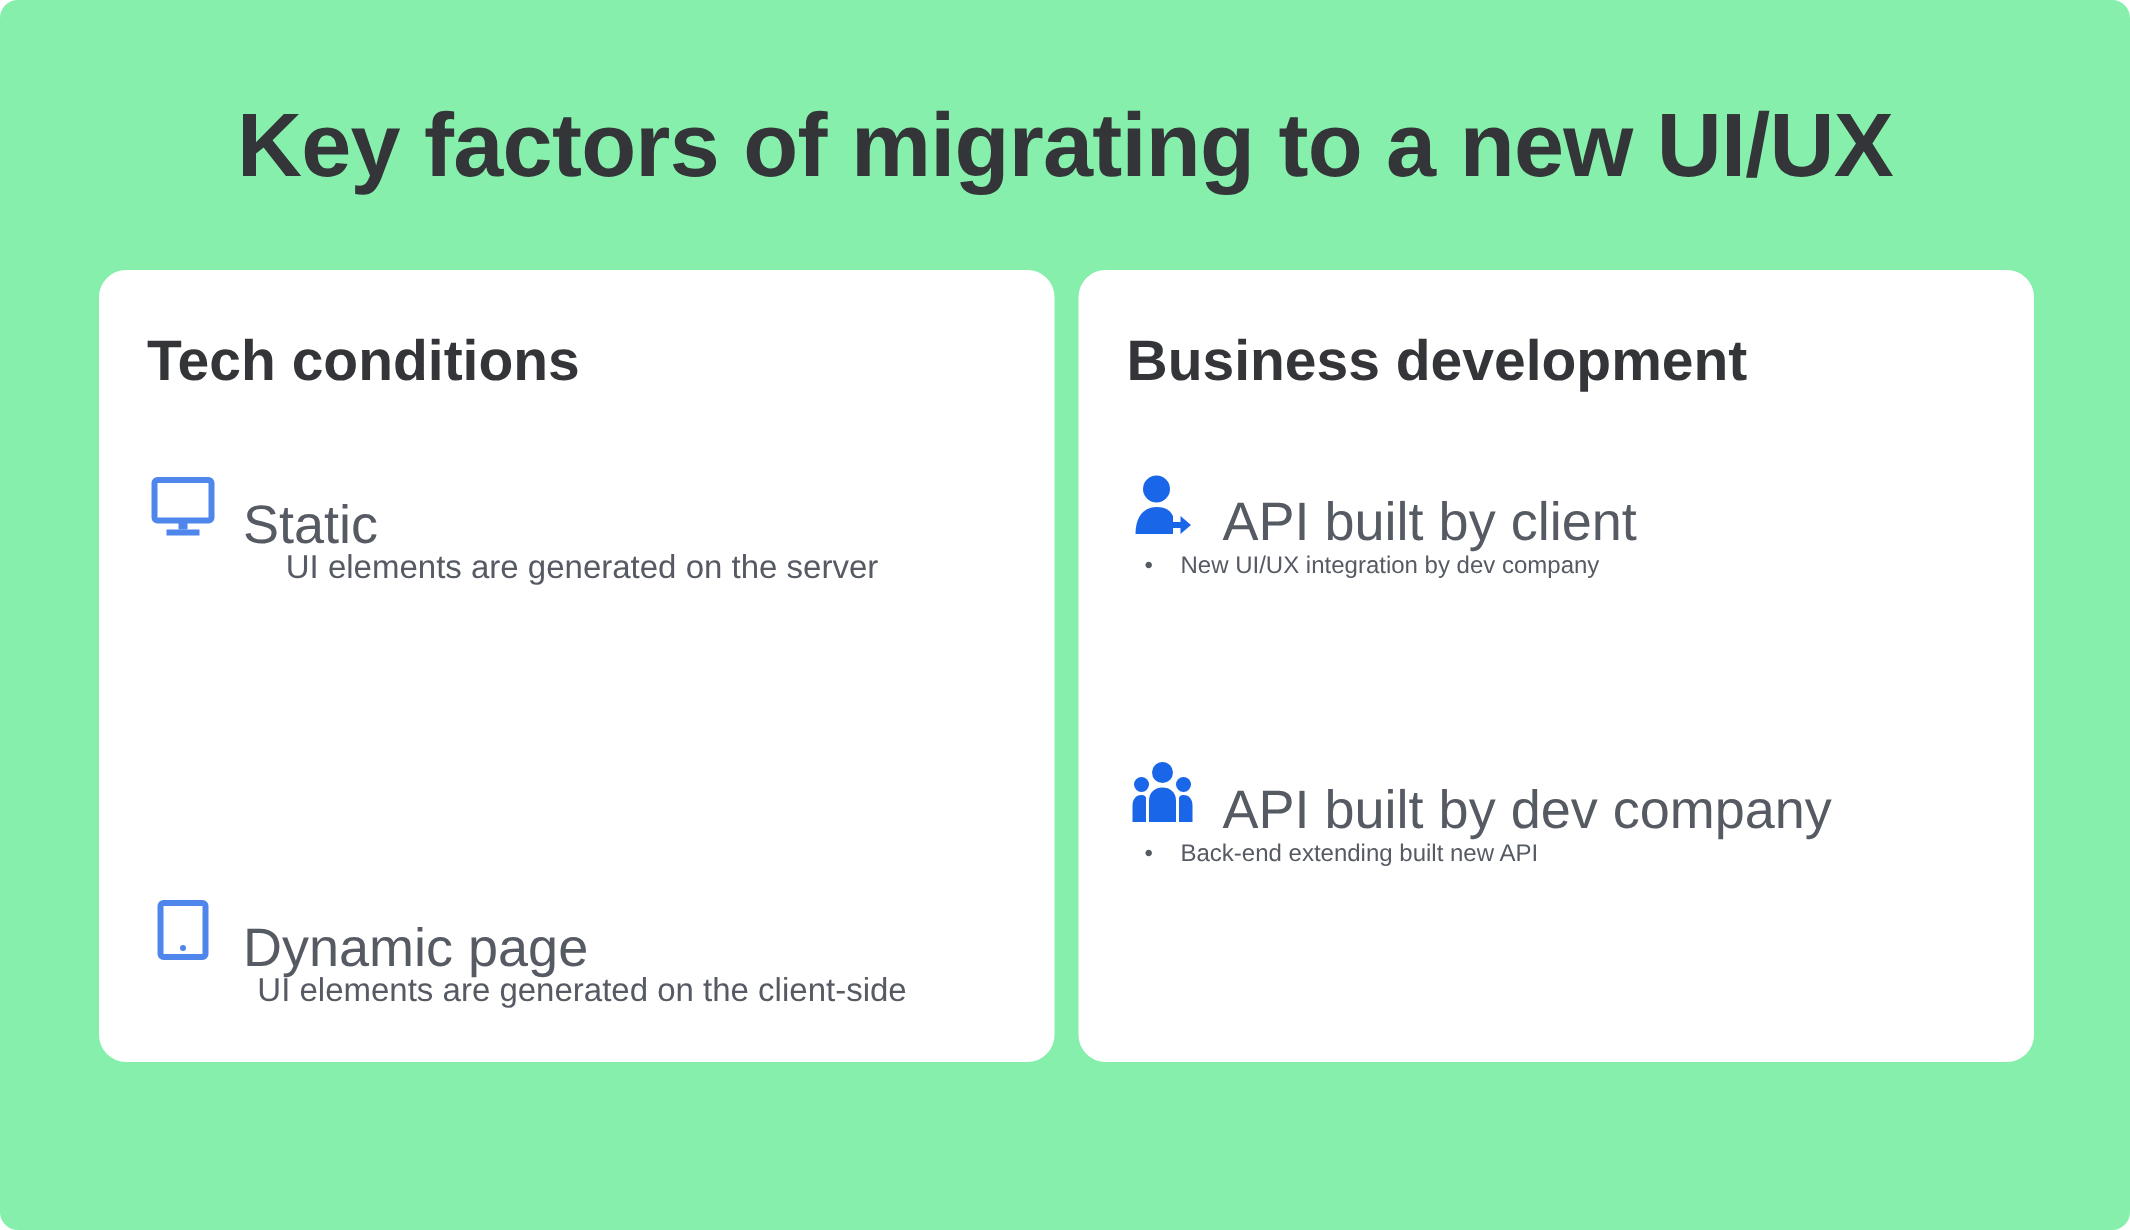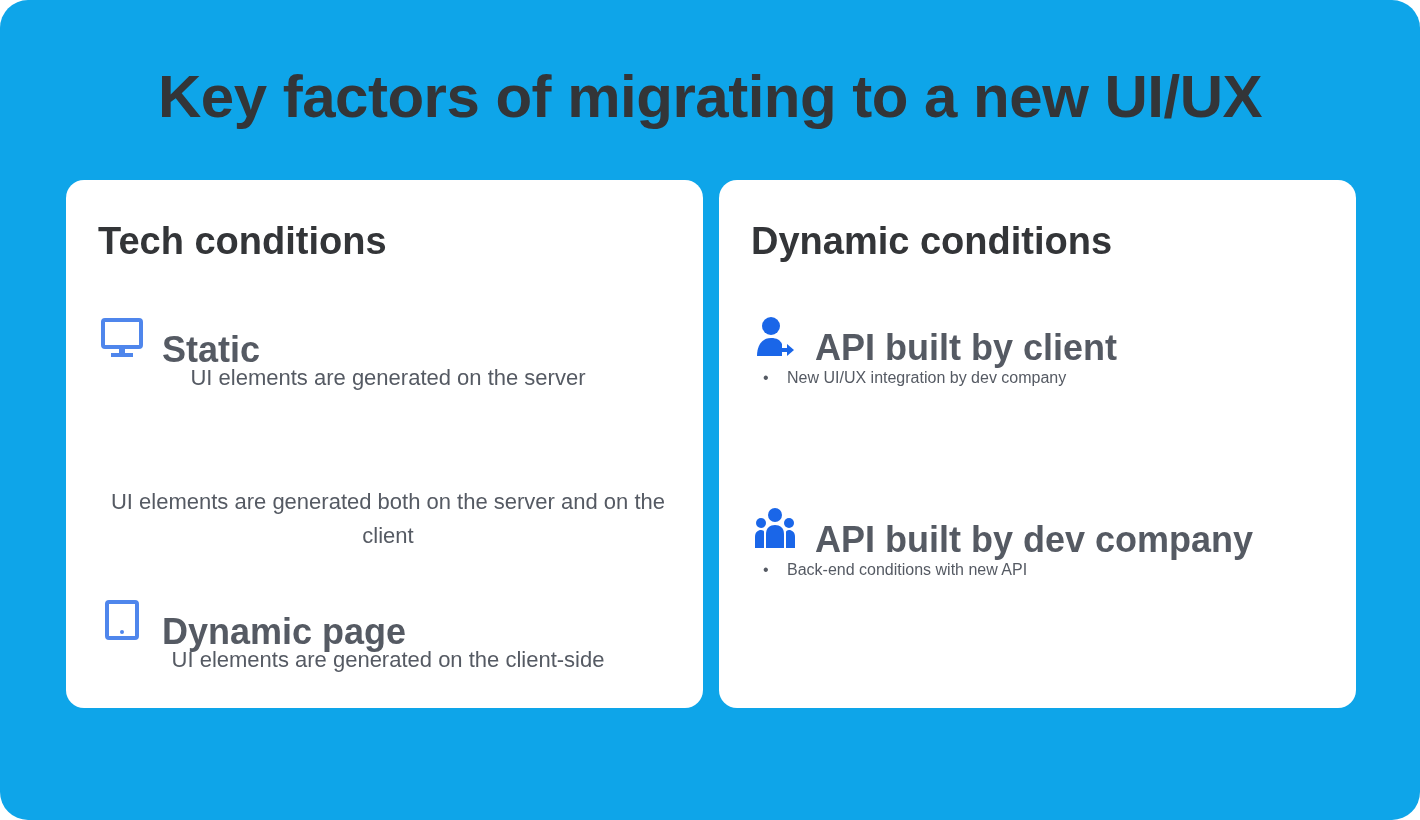--- a/index.html
+++ b/index.html
@@ -1,25 +1,25 @@
 <!DOCTYPE html>
 <html><head>
 <meta charset="utf-8">
 <style>
   html, body { margin: 0; padding: 0; background: #ffffff; }
   body { width: 1420px; height: 820px; position: relative; overflow: hidden; font-family: "Liberation Sans", sans-serif; }
-  .frame { position: absolute; left: 0; top: 0; width: 1420px; height: 820px; background: #0ea5e9; border-radius: 28px; }
+  .frame { position: absolute; left: 0; top: 0; width: 1420px; height: 820px; background: #86efac; border-radius: 12px; }
   .title { position: absolute; left: 0; top: 62px; width: 1420px; text-align: center; font-size: 60px; font-weight: 700; color: #333538; letter-spacing: -0.5px; }
   .card { position: absolute; top: 180px; height: 528px; background: #ffffff; border-radius: 18px; }
   .card.left { left: 66px; width: 637px; text-align: center; }
   .card.right { left: 719px; width: 637px; }
   .card-title { position: absolute; left: 32px; top: 40px; font-size: 38px; font-weight: 700; color: #333538; }
   .item-head { position: absolute; left: 32px; display: flex; align-items: center; }
   .item-head .ico { width: 48px; height: 48px; display: flex; align-items: center; justify-content: center; margin-right: 16px; }
-  .item-head .lbl { font-size: 36px; font-weight: 700; color: #555a63; margin-top: 25px; }
+  .item-head .lbl { font-size: 36px; font-weight: 400; color: #555a63; margin-top: 25px; }
   .desc { position: absolute; left: 32px; width: 580px; font-size: 22px; line-height: 34px; color: #555a63; }
   ul.bul { position: absolute; left: 44px; margin: 0; padding: 0; list-style: none; width: 520px; }
   ul.bul li { position: relative; padding-left: 24px; font-size: 16px; line-height: 34px; color: #555a63; }
   ul.bul li::before { content: "\2022"; position: absolute; left: 0; top: 0; font-size: 16px; color: #555a63; }
 </style>
 </head>
 <body>
 
 <div class="frame">
   <div class="title">Key factors of migrating to a new UI/UX</div>
@@ -32,36 +32,35 @@
         <svg width="44" height="42" viewBox="0 0 44 42">
             <rect x="3" y="3" width="38" height="27" rx="2" fill="none" stroke="#4f86ec" stroke-width="4"></rect>
             <rect x="19" y="30" width="6" height="6" fill="#4f86ec"></rect>
             <rect x="11" y="36" width="22" height="4" fill="#4f86ec"></rect>
           </svg>
       </span>
       <span class="lbl">Static</span>
     </div>
     <div class="desc" style="top:181px;">UI elements are generated on the server</div>
 
-    <div class="desc" style="top:305px;">UI elements are generated both on the server and on the client</div>
 
     <div class="item-head" style="top:406px;">
       <span class="ico">
         <svg width="44" height="42" viewBox="0 0 44 42">
             <rect x="7" y="3" width="30" height="36" rx="2" fill="none" stroke="#4f86ec" stroke-width="4"></rect>
             <circle cx="22" cy="33" r="2" fill="#4f86ec"></circle>
           </svg>
       </span>
       <span class="lbl">Dynamic page</span>
     </div>
     <div class="desc" style="top:463px;">UI elements are generated on the client-side</div>
   </div>
 
   <div class="card right">
-    <div class="card-title">Dynamic conditions</div>
+    <div class="card-title">Business development</div>
 
     <div class="item-head" style="top:122px;">
       <span class="ico">
         <svg width="44" height="44" viewBox="0 0 44 44">
             <circle cx="18" cy="12" r="9" fill="#1a66e8"></circle>
             <path d="M4 42 C4 30 10 24 18 24 C24 24 27 26 29 30 V42 Z" fill="#1a66e8"></path>
             <path d="M27 36 H37" stroke="#1a66e8" stroke-width="4"></path>
             <path d="M34 30 L41 36 L34 42 Z" fill="#1a66e8"></path>
           </svg>
       </span>
@@ -78,16 +77,16 @@
             <circle cx="8" cy="17" r="5" fill="#1a66e8"></circle>
             <circle cx="36" cy="17" r="5" fill="#1a66e8"></circle>
             <path d="M13 42 V28 C13 22 17 19 22 19 C27 19 31 22 31 28 V42 Z" fill="#1a66e8"></path>
             <path d="M2 42 V31 C2 26 5 24 8 24 C10 24 11 25 11 26 V42 Z" fill="#1a66e8"></path>
             <path d="M42 42 V31 C42 26 39 24 36 24 C34 24 33 25 33 26 V42 Z" fill="#1a66e8"></path>
           </svg>
       </span>
       <span class="lbl">API built by dev company</span>
     </div>
     <ul class="bul" style="top:373px;">
-      <li>Back-end conditions with new API</li>
+      <li>Back-end extending built new API</li>
     </ul>
   </div>
 </div>
 
 </body></html>

